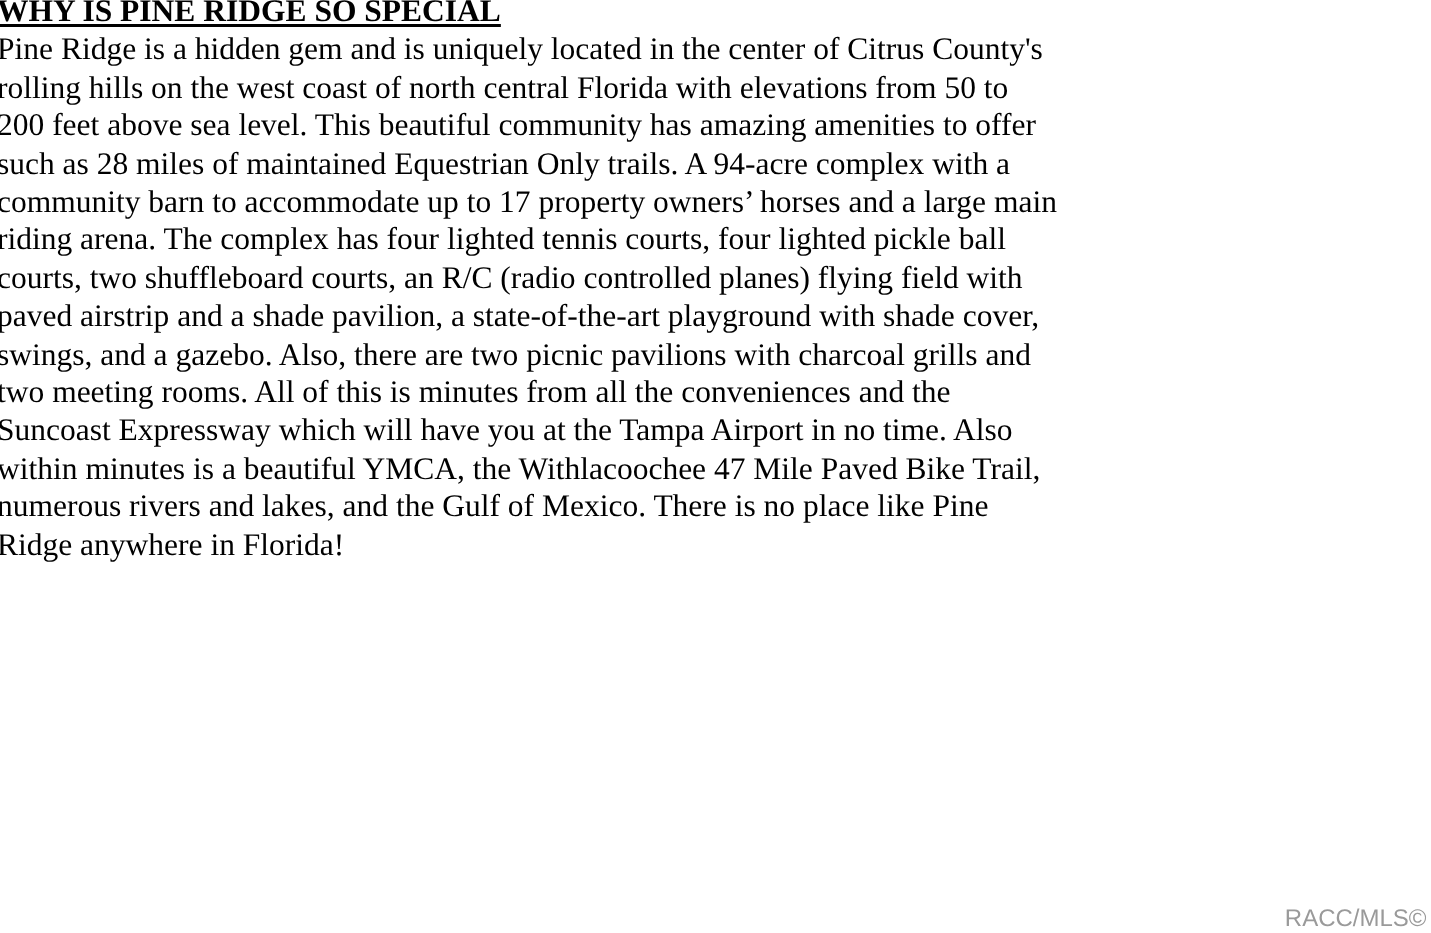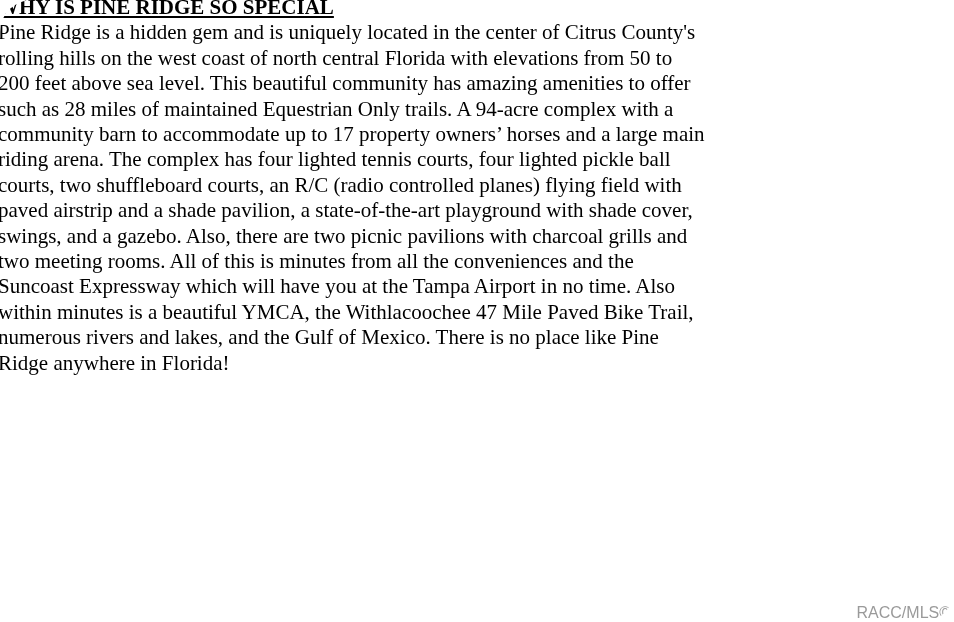--- a/index.html
+++ b/index.html
@@ -7,21 +7,20 @@
     padding: 0;
   }
   .page {
     position: relative;
     width: 954px;
     height: 622px;
     background: #ffffff;
     overflow: hidden;
     font-family: "Liberation Serif", "DejaVu Serif", serif;
     color: #000000;
-    border-radius: 32px;
   }
   .text-block {
     position: absolute;
     top: -5px;
     left: -2px;
     width: 780px;
   }
   .heading {
     margin: 0;
     font-size: 21px;

